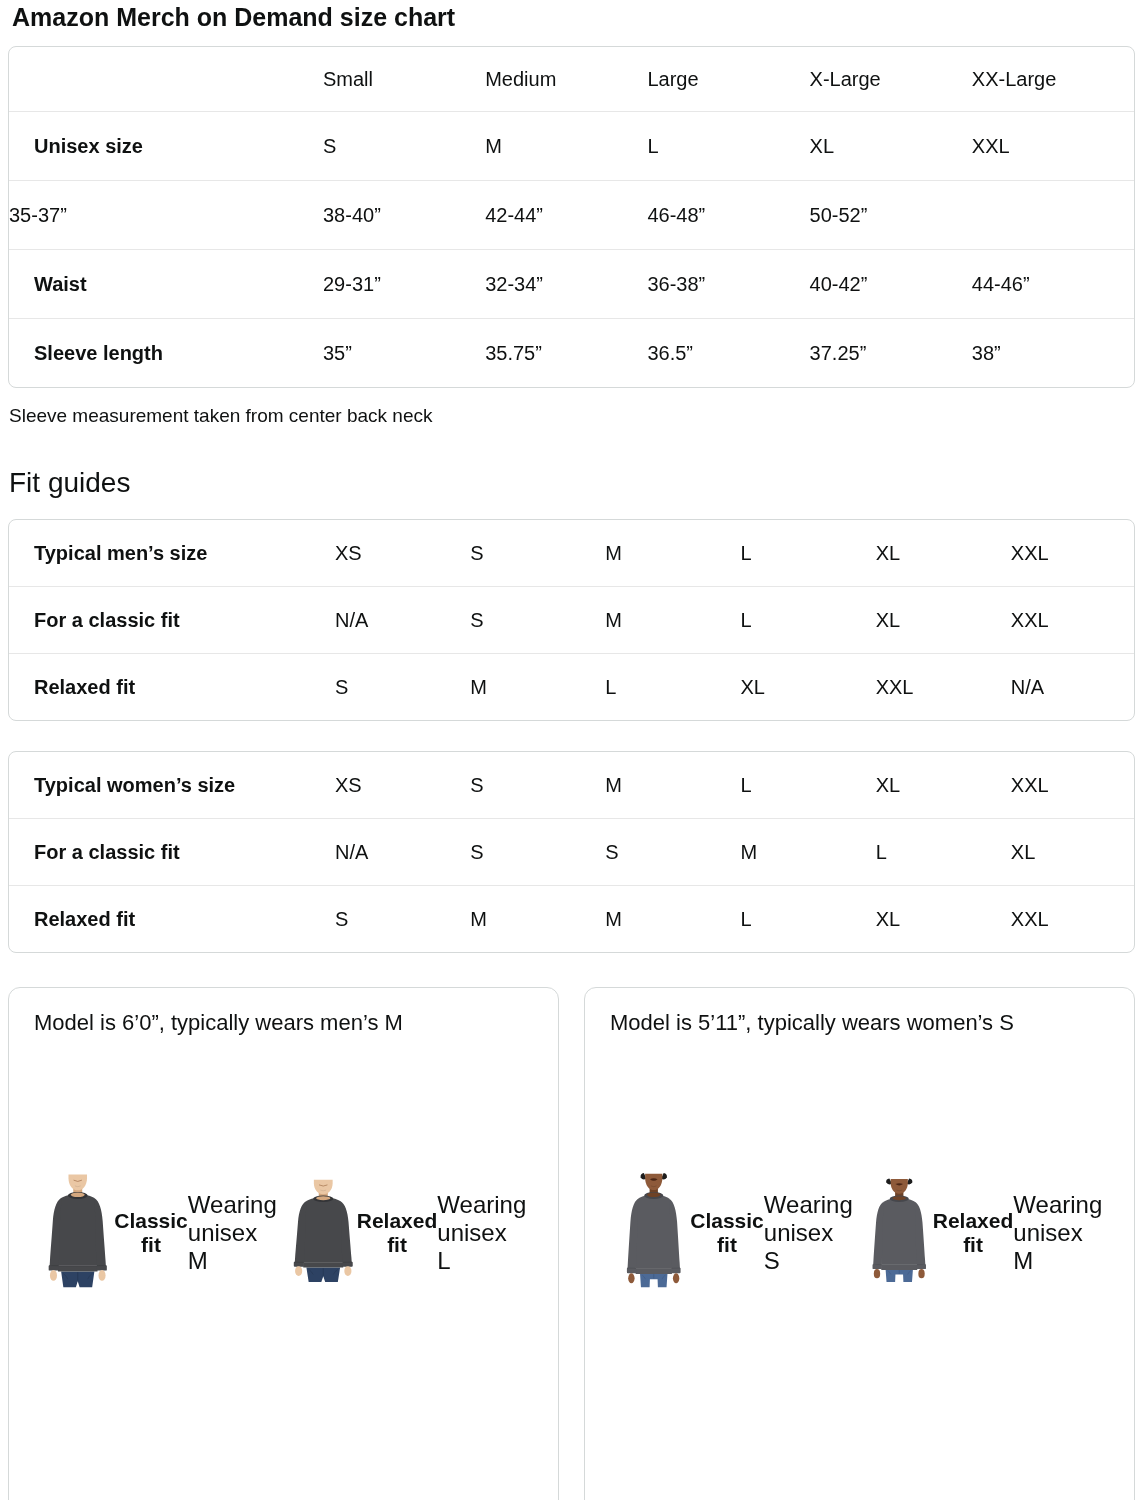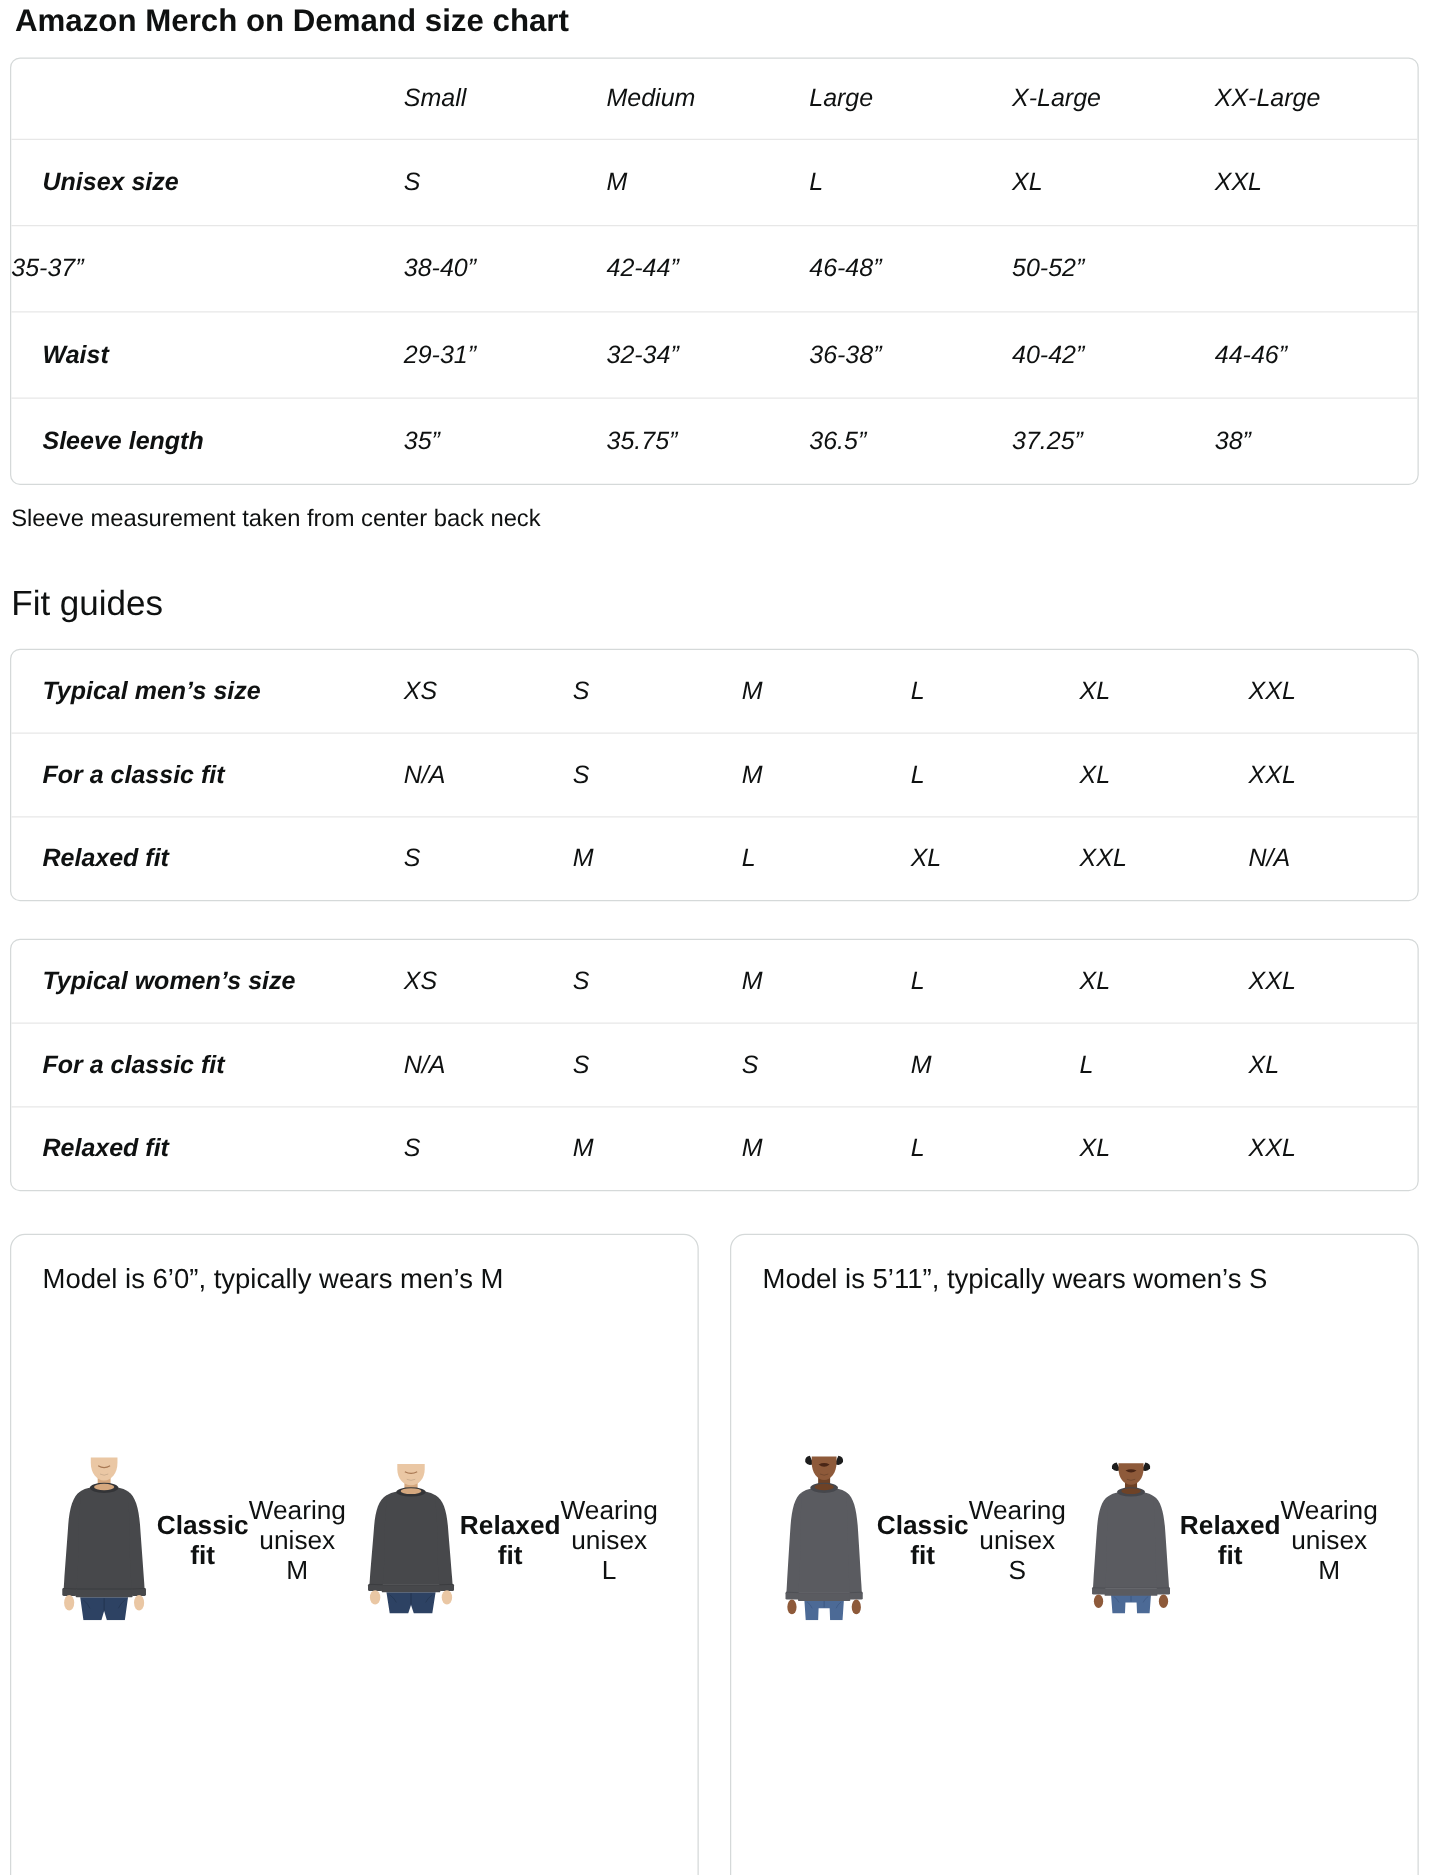--- a/index.html
+++ b/index.html
@@ -2,41 +2,41 @@
 <html style="--text: #0f1111; --table-border: #d5d9d9; --row-divider: #e7e7e7; --sweat-men: #47484b; --sweat-men-dark: #333437; --sweat-women: #5a5b60; --sweat-women-dark: #46474c; --skin-men: #eac7a4; --skin-men-shade: #d5a87f; --skin-women: #8e5a3a; --skin-women-shade: #6e4226; --hair-women: #1d1d1d; --jeans-men: #2d4263; --jeans-men-dark: #22334d; --jeans-women: #4c6a96; --jeans-women-dark: #3b5680; --lip-men: #a97954; --lip-women: #4a2616;"><head>
 <meta charset="utf-8">
 <style>
   html,body{margin:0;padding:0;background:#fff;}
   body{width:1143px;height:1500px;font-family:"Liberation Sans",sans-serif;color:var(--text,#0f1111);overflow:hidden;}
   .page{padding:2px 8px 0 8px;}
   .page-title{font-size:25px;font-weight:700;margin:0 0 0 4px;line-height:30px;color:var(--text);}
   
   .box{border:1px solid var(--table-border,#d5d9d9);border-radius:8px;overflow:hidden;background:#fff;}
   .size-table{margin-top:14px;}
-  .t-row{display:grid;grid-template-columns:314px repeat(5,1fr);align-items:center;border-top:1px solid var(--row-divider,#e7e7e7);font-style:italic;}
-  .fit-table .t-row{grid-template-columns:314px repeat(6,1fr);}
+  .t-row{display:grid;grid-template-columns:314px repeat(5,1fr);align-items:center;border-top:1px solid var(--row-divider,#e7e7e7);}
+  .fit-table .t-row{grid-template-columns:314px repeat(6,1fr);gap:12px;}
   .t-row:first-child{border-top:none;}
   .t-row{height:68px;}
   .t-row.t-header{height:64px;}
   .t-cell{font-size:20px;color:var(--text);white-space:nowrap;}
   .t-cell.label{padding-left:25px;font-weight:700;}
   .t-header .t-cell{font-weight:400;}
   .sleeve-note{font-size:19px;margin:17px 0 0 1px;color:var(--text);}
   .fit-guides-heading{font-size:28px;font-weight:400;margin:40px 0 20px 1px;color:var(--text);}
   .fit-table .t-row{height:66px;}
   .fit-table-2{margin-top:30px;}
   
   .cards{display:flex;gap:25px;margin-top:34px;}
   .model-card{flex:1;border:1px solid var(--table-border,#d5d9d9);border-radius:12px;background:#fff;padding:20px 25px 24px 25px;height:532px;box-sizing:border-box;}
   .card-heading{font-size:22px;font-weight:400;line-height:30px;color:var(--text);}
   .figures{display:flex;justify-content:space-around;margin-top:12px;}
   .figure{width:236px;display:flex;flex-direction:row;align-items:center;}
   .model-img{width:230px;height:360px;display:block;}
   .fit-label{font-size:21px;font-weight:700;margin-top:6px;color:var(--text);text-align:center;}
-  .wearing-label{font-size:21px;font-weight:400;margin-top:6px;color:var(--text);text-align:center;}
+  .wearing-label{font-size:24px;font-weight:400;margin-top:6px;color:var(--text);text-align:left;}
   .defs-holder{position:absolute;width:0;height:0;overflow:hidden;}
 </style>
 </head>
 <body>
 
 <svg class="defs-holder" aria-hidden="true">
   <defs>
     <symbol id="fig-man" viewBox="0 0 230 360">
       <g>
 

